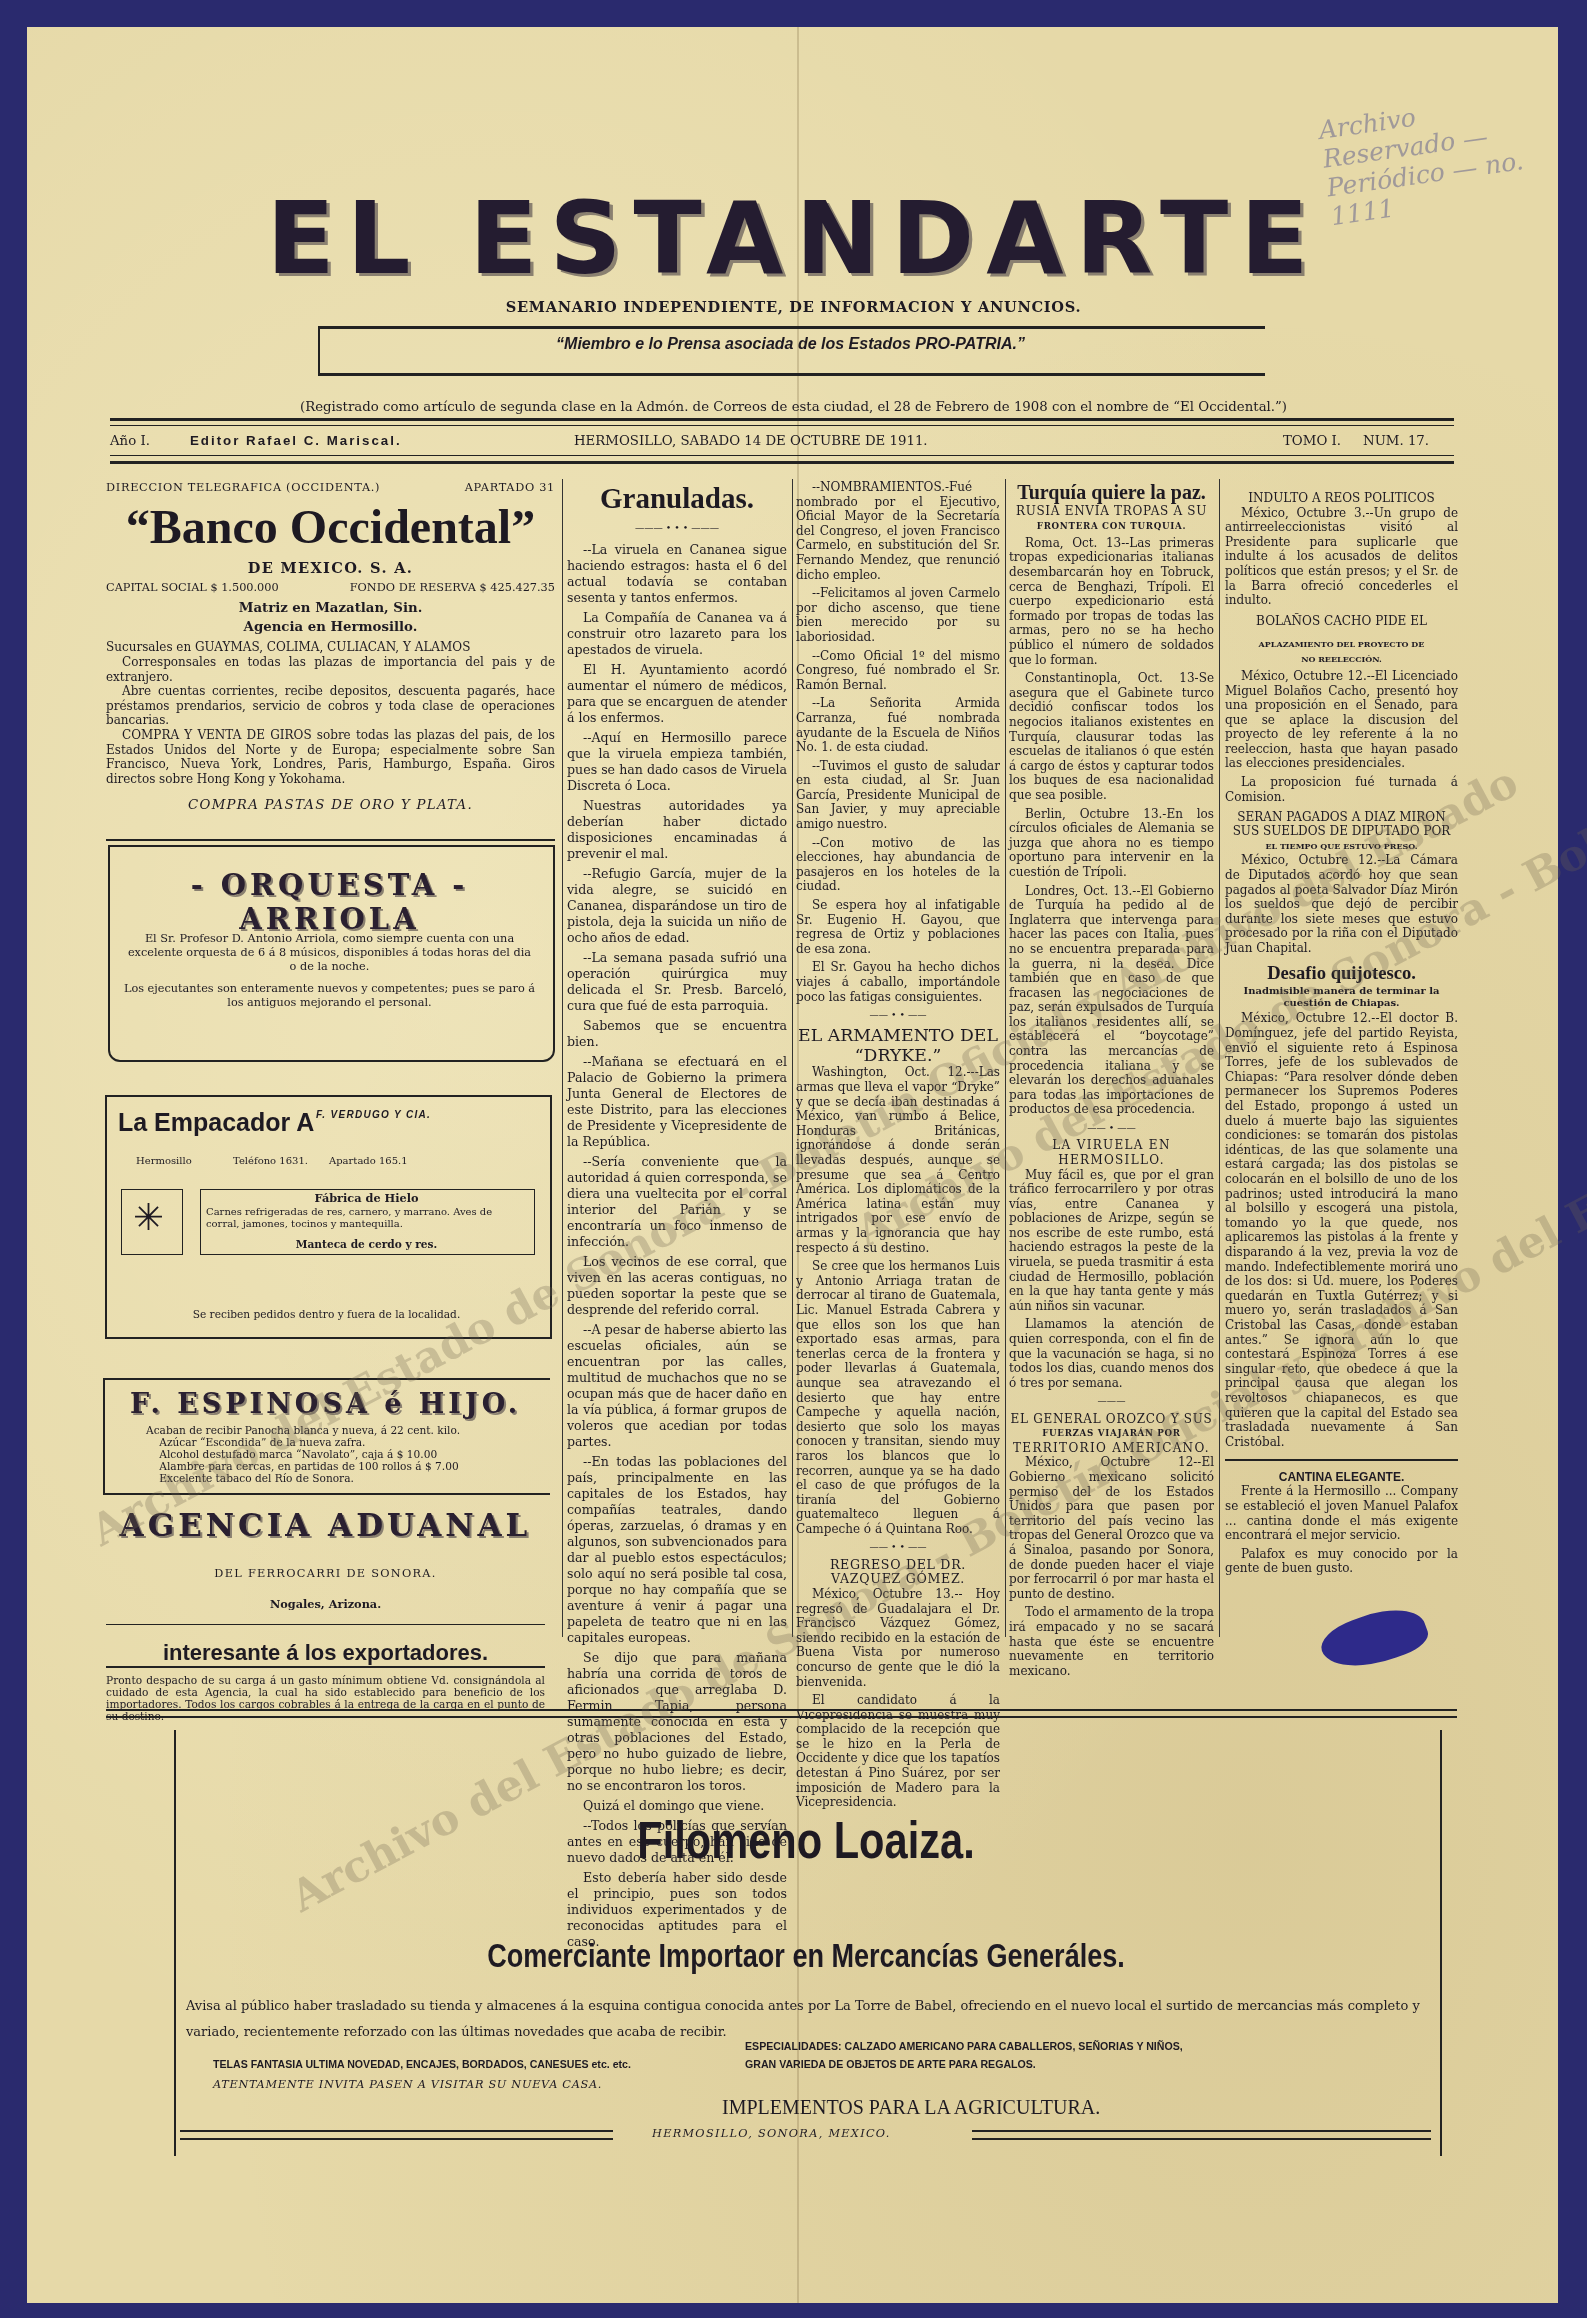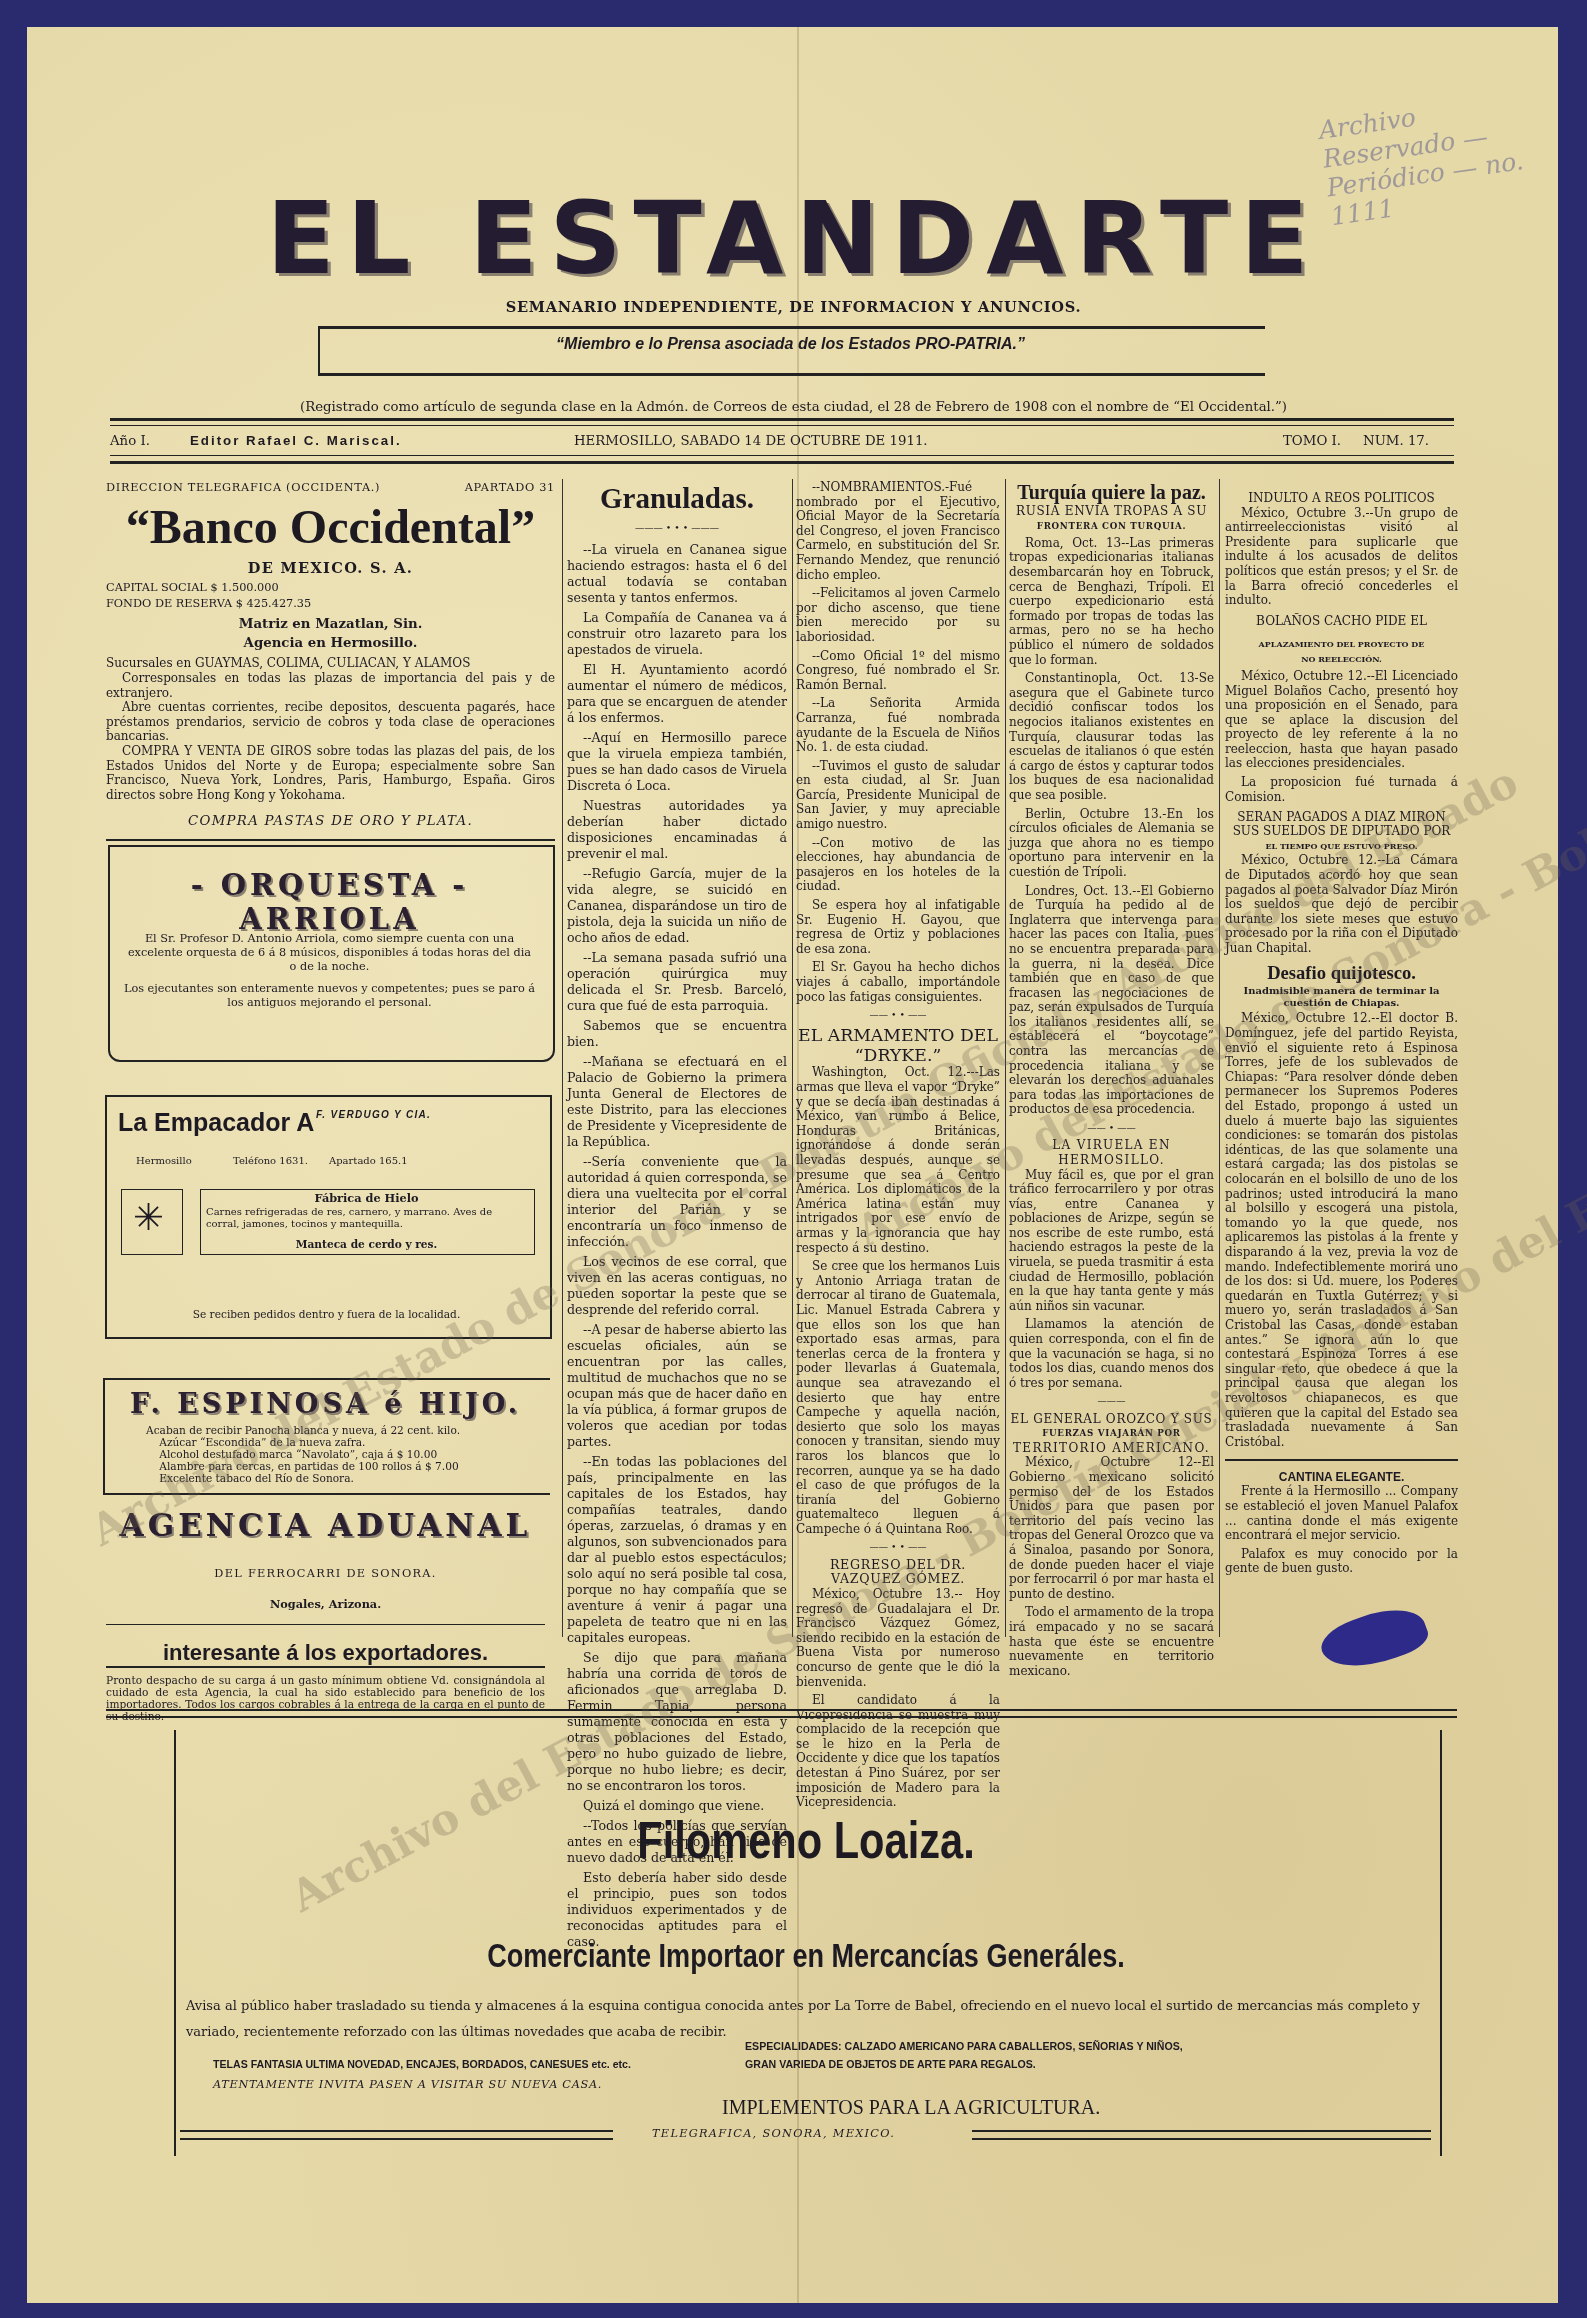--- a/index.html
+++ b/index.html
@@ -56,21 +56,21 @@
 <div class="vline" style="left:1005px;top:479px;height:1158px;"></div>
 <div class="vline" style="left:1219px;top:479px;height:1158px;"></div>
 
 <div class="col" style="left:106px;top:480px;width:449px;">
   <div style="display:flex;justify-content:space-between;font-size:11.3px;letter-spacing:0.7px;">
     <span>DIRECCION TELEGRAFICA (OCCIDENTA.)</span>
     <span>APARTADO 31</span>
   </div>
   <div class="hd-big" style="font-size:48px;line-height:55px;margin-top:2.7px;">“Banco Occidental”</div>
   <div class="center" style="font-size:14.6px;font-weight:bold;margin-top:6.7px;letter-spacing:1.3px;">DE MEXICO. S. A.</div>
-  <div style="display:flex;justify-content:space-between;font-size:11.3px;margin-top:4px;flex-direction:column;">
+  <div style="display:flex;justify-content:space-between;font-size:11.3px;margin-top:4px;">
     <span>CAPITAL SOCIAL $ 1.500.000</span>
     <span>FONDO DE RESERVA $ 425.427.35</span>
   </div>
   <div class="center" style="font-weight:bold;font-size:13.3px;margin-top:4px;">Matriz en Mazatlan, Sin.</div>
   <div class="center" style="font-weight:bold;font-size:13.3px;margin-top:2.7px;">Agencia en Hermosillo.</div>
   <div style="margin-top:5.3px;font-size:12px;line-height:14.6px;">
     <p style="text-indent:0;margin:0;">Sucursales en GUAYMAS, COLIMA, CULIACAN, Y ALAMOS</p>
     <p style="margin:0;">Corresponsales en todas las plazas de importancia del pais y de extranjero.</p>
     <p style="margin:0;">Abre cuentas corrientes, recibe depositos, descuenta pagarés, hace préstamos prendarios, servicio de cobros y toda clase de operaciones bancarias.</p>
     <p style="margin:0;">COMPRA Y VENTA DE GIROS sobre todas las plazas del pais, de los Estados Unidos del Norte y de Europa; especialmente sobre San Francisco, Nueva York, Londres, Paris, Hamburgo, España. Giros directos sobre Hong Kong y Yokohama.</p>
@@ -208,20 +208,20 @@
 <div class="abs center" style="left:174px;top:1810px;width:1264px;font-family:'Liberation Sans',sans-serif;font-weight:bold;font-size:52px;transform:scaleX(0.8);">Filomeno Loaiza.</div>
 <div class="abs center" style="left:174px;top:1937px;width:1264px;font-family:'Liberation Sans',sans-serif;font-weight:bold;font-size:33px;transform:scaleX(0.82);">Comerciante Importaor en Mercancías Generáles.</div>
 <div class="abs" style="left:186px;top:1993px;width:1251px;font-size:13px;line-height:26px;transform-origin:left;">Avisa al público haber trasladado su tienda y almacenes á la esquina contigua conocida antes por La Torre de Babel, ofreciendo en el nuevo local el surtido de mercancias más completo y variado, recientemente reforzado con las últimas novedades que acaba de recibir.</div>
 <div class="abs" style="left:745px;top:2040px;font-family:'Liberation Sans',sans-serif;font-weight:bold;font-size:10.6px;">ESPECIALIDADES: CALZADO AMERICANO PARA CABALLEROS, SEÑORIAS Y NIÑOS,</div>
 <div class="abs" style="left:213px;top:2058px;font-family:'Liberation Sans',sans-serif;font-weight:bold;font-size:10.6px;">TELAS FANTASIA ULTIMA NOVEDAD, ENCAJES, BORDADOS, CANESUES etc. etc.</div>
 <div class="abs" style="left:745px;top:2058px;font-family:'Liberation Sans',sans-serif;font-weight:bold;font-size:10.6px;">GRAN VARIEDA DE OBJETOS DE ARTE PARA REGALOS.</div>
 <div class="abs" style="left:213px;top:2078px;font-style:italic;font-size:11.3px;letter-spacing:0.7px;">ATENTAMENTE INVITA PASEN A VISITAR SU NUEVA CASA.</div>
 <div class="abs" style="left:722px;top:2096px;font-family:'Liberation Serif',serif;font-size:20px;">IMPLEMENTOS PARA LA AGRICULTURA.</div>
 <div class="rule" style="left:180px;top:2130px;width:433px;height:2px;"></div>
 <div class="rule" style="left:180px;top:2138px;width:433px;height:2px;"></div>
-<div class="abs" style="left:652px;top:2127px;font-style:italic;font-size:11.3px;letter-spacing:1.3px;">TELEGRAFICA, SONORA, MEXICO.</div>
+<div class="abs" style="left:652px;top:2127px;font-style:italic;font-size:11.3px;letter-spacing:1.3px;">HERMOSILLO, SONORA, MEXICO.</div>
 <div class="rule" style="left:972px;top:2130px;width:459px;height:2px;"></div>
 <div class="rule" style="left:972px;top:2138px;width:459px;height:2px;"></div>
 
 <div class="watermark" style="left:0px;top:1131px;">Archivo del Estado de Sonora - Boletín Oficial y Archivo del Estado</div>
 <div class="watermark" style="left:200px;top:1497px;">Archivo del Estado de Sonora - Boletín Oficial y Archivo del Estado</div>
 <div class="watermark" style="left:765px;top:832px;">Archivo del Estado de Sonora - Boletín Oficial y Archivo del Estado</div>
 
 
 </body></html>

